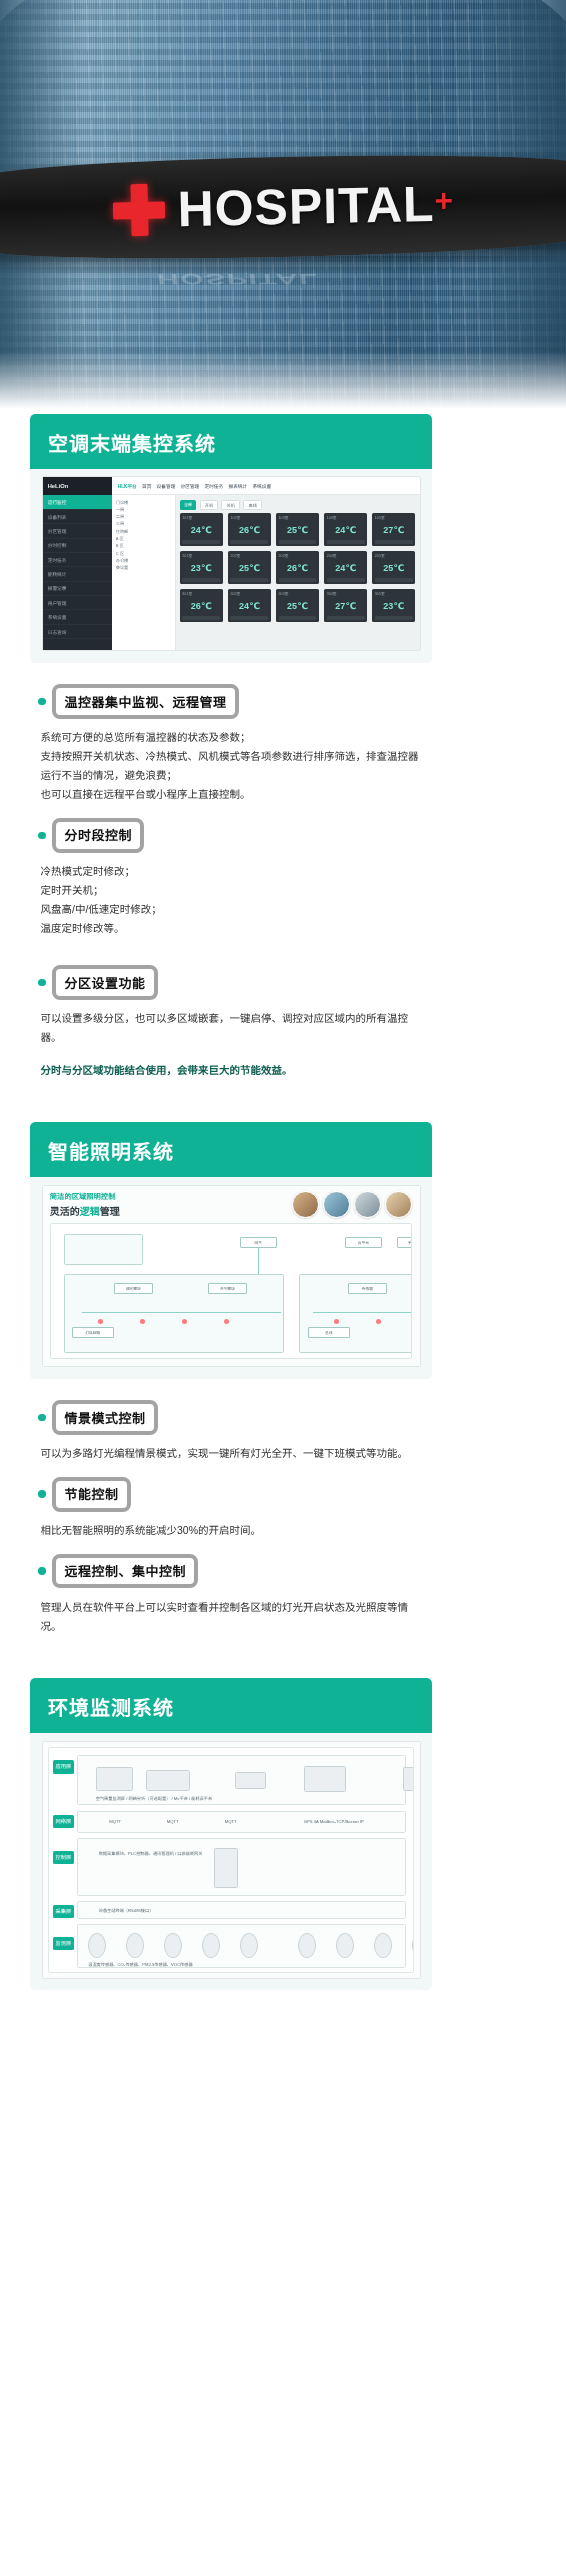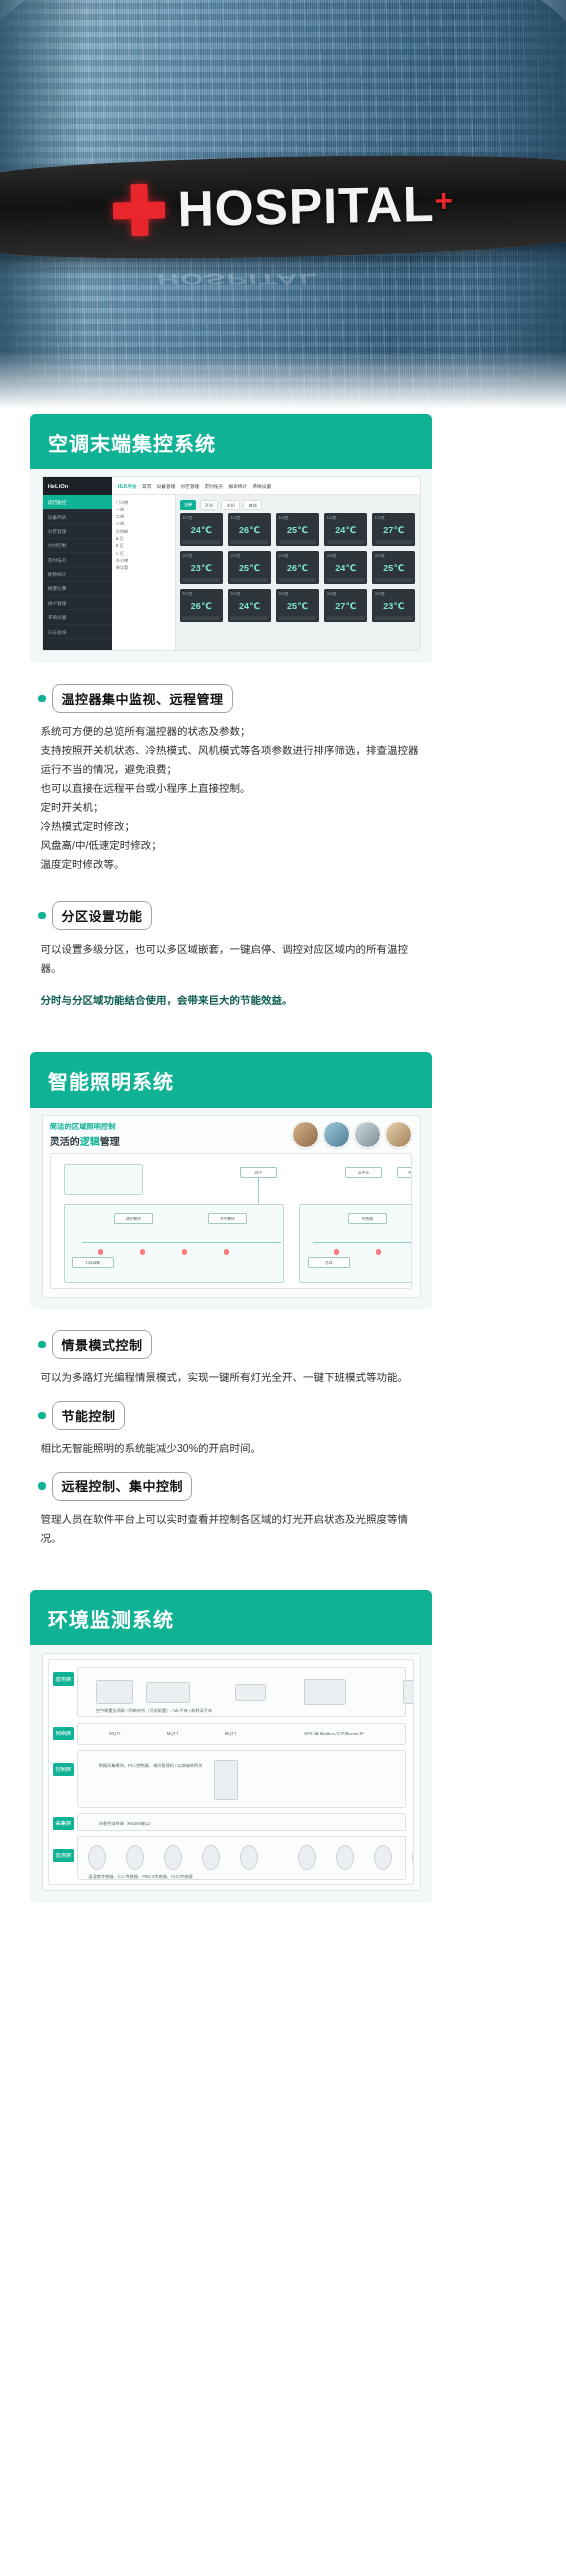--- a/index.html
+++ b/index.html
@@ -206,21 +206,21 @@
   .bullet-head {
     display: flex; align-items: center; gap: 6.3px;
     margin: 13.6px 0 9.4px 0;
   }
   .bullet-head:first-child { margin-top: 6.3px; }
   .bullet-dot {
     width: 7.3px; height: 7.3px; border-radius: 50%;
     background: #10b296; flex: none;
   }
   .bullet-label {
-    border: 1px solid #a3a3a3;
+    border: 4px solid #a3a3a3;
     border-radius: 8px;
     color: #111; font-size: 13px; font-weight: 700;
     padding: 3.7px 8.4px 4.2px 8.4px;
     letter-spacing: 0.5px;
   }
   .para { color:#2f2f2f; font-size: 10.5px; line-height: 19px; padding-left: 2.1px; }
   .para.strong { color:#0f5f52; font-weight:700; }
   .para + .para { margin-top: 0; }
   .gap { height: 13.6px; }
   .sec-gap { height: 37px; }
@@ -386,22 +386,26 @@
 
   <div class="bullets">
     <div class="bullet-head">
       <span class="bullet-dot"></span>
       <span class="bullet-label">温控器集中监视、远程管理</span>
     </div>
     <div class="para">系统可方便的总览所有温控器的状态及参数；</div>
     <div class="para">支持按照开关机状态、冷热模式、风机模式等各项参数进行排序筛选，排查温控器运行不当的情况，避免浪费；</div>
     <div class="para">也可以直接在远程平台或小程序上直接控制。</div>
 
+    <div class="bullet-head">
+      <span class="bullet-dot"></span>
+      <span class="bullet-label">分时段控制</span>
+    </div>
+    <div class="para">冷热模式定时修改；</div>
     <div class="para">定时开关机；</div>
-    <div class="para">冷热模式定时修改；</div>
     <div class="para">风盘高/中/低速定时修改；</div>
     <div class="para">温度定时修改等。</div>
     <div class="gap"></div>
 
     <div class="bullet-head">
       <span class="bullet-dot"></span>
       <span class="bullet-label">分区设置功能</span>
     </div>
     <div class="para">可以设置多级分区，也可以多区域嵌套，一键启停、调控对应区域内的所有温控器。</div>
     <div class="gap"></div>

